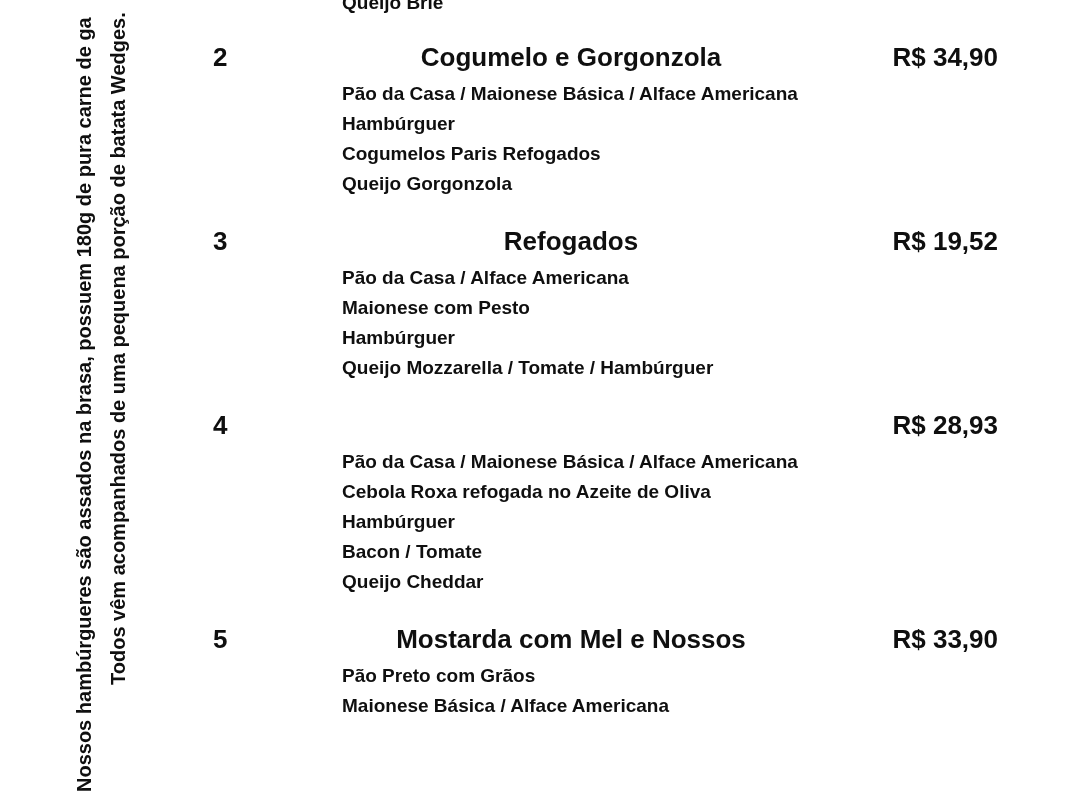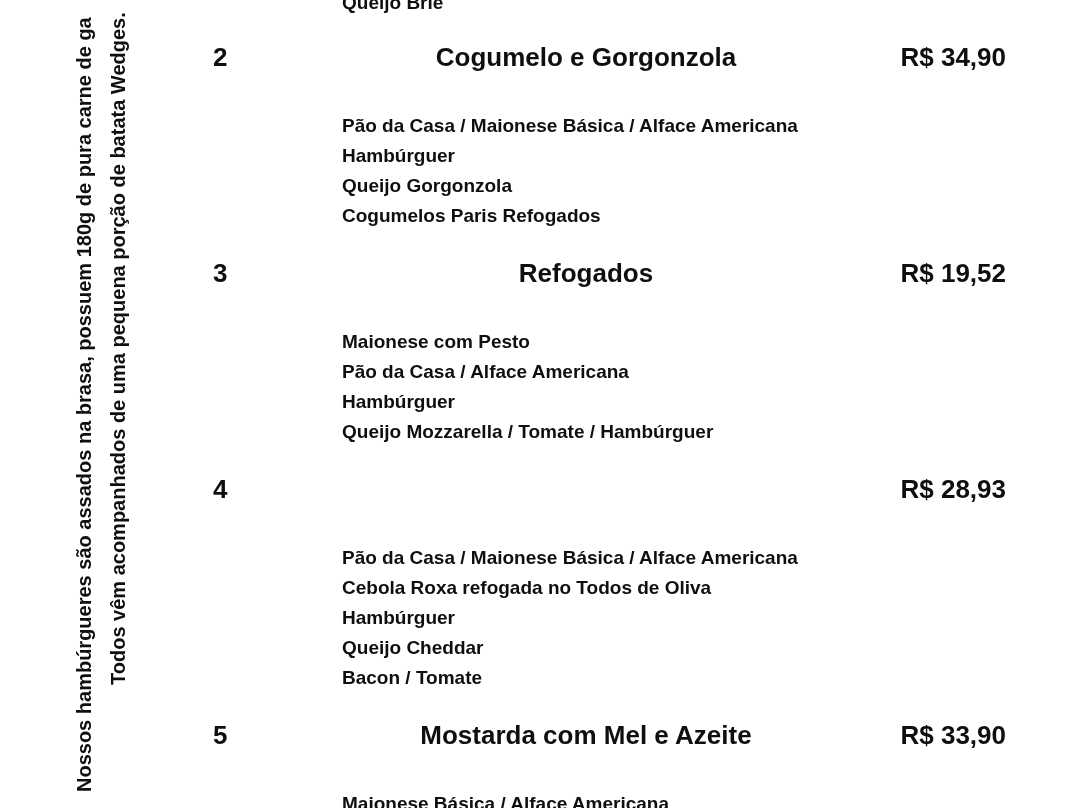--- a/index.html
+++ b/index.html
@@ -43,24 +43,24 @@
 
   .item-header {
     position:relative;
     height:28px;
     margin-top:28px;
     font-size:26px;
     line-height:28px;
   }
   .menu-item:first-child .item-header { margin-top:25px; }
   .item-header .item-number { position:absolute; left:213px; }
-  .item-header .item-name   { position:absolute; left:261px; width:650px; text-align:center; white-space:nowrap; }
-  .item-header .item-price  { position:absolute; right:74px; white-space:nowrap; }
+  .item-header .item-name   { position:absolute; left:246px; width:650px; text-align:center; white-space:nowrap; }
+  .item-header .item-price  { position:absolute; right:82px; white-space:nowrap; }
 
-  .menu-item .ingredients { margin-top:40px; }
+  .menu-item .ingredients { margin-top:8px; }
 </style>
 </head>
 <body>
 
 <div class="page">
 
   <div>
     <div class="vnote vnote-1">Nossos hambúrgueres são assados na brasa, possuem 180g de pura carne de ga</div>
     <div class="vnote vnote-2">Todos vêm acompanhados de uma pequena porção de batata Wedges.</div>
   </div>
@@ -74,56 +74,57 @@
     <div id="menu-items">
         <section class="menu-item">
           <div class="item-header">
             <span class="item-number">2</span>
             <span class="item-name">Cogumelo e Gorgonzola</span>
             <span class="item-price">R$ 34,90</span>
           </div>
           <ul class="ingredients">
             <li>Pão da Casa / Maionese Básica / Alface Americana</li>
             <li>Hambúrguer</li>
+            <li>Cogumelos Paris Refogados</li>
             <li>Queijo Gorgonzola</li>
-            <li>Cogumelos Paris Refogados</li>
           </ul>
         </section>
         <section class="menu-item">
           <div class="item-header">
             <span class="item-number">3</span>
             <span class="item-name">Refogados</span>
             <span class="item-price">R$ 19,52</span>
           </div>
           <ul class="ingredients">
+            <li>Pão da Casa / Alface Americana</li>
             <li>Maionese com Pesto</li>
-            <li>Pão da Casa / Alface Americana</li>
             <li>Hambúrguer</li>
             <li>Queijo Mozzarella / Tomate / Hambúrguer</li>
           </ul>
         </section>
         <section class="menu-item">
           <div class="item-header">
             <span class="item-number">4</span>
             <span class="item-price">R$ 28,93</span>
           </div>
           <ul class="ingredients">
             <li>Pão da Casa / Maionese Básica / Alface Americana</li>
-            <li>Cebola Roxa refogada no Todos de Oliva</li>
+            <li>Cebola Roxa refogada no Azeite de Oliva</li>
             <li>Hambúrguer</li>
+            <li>Bacon / Tomate</li>
             <li>Queijo Cheddar</li>
-            <li>Bacon / Tomate</li>
           </ul>
         </section>
         <section class="menu-item">
           <div class="item-header">
             <span class="item-number">5</span>
-            <span class="item-name">Mostarda com Mel e Azeite</span>
+            <span class="item-name">Mostarda com Mel e Nossos</span>
             <span class="item-price">R$ 33,90</span>
           </div>
           <ul class="ingredients">
+            <li>Pão Preto com Grãos</li>
             <li>Maionese Básica / Alface Americana</li>
           </ul>
         </section>
       </div>
 
   </div>
 </div>
 
 </body></html>

